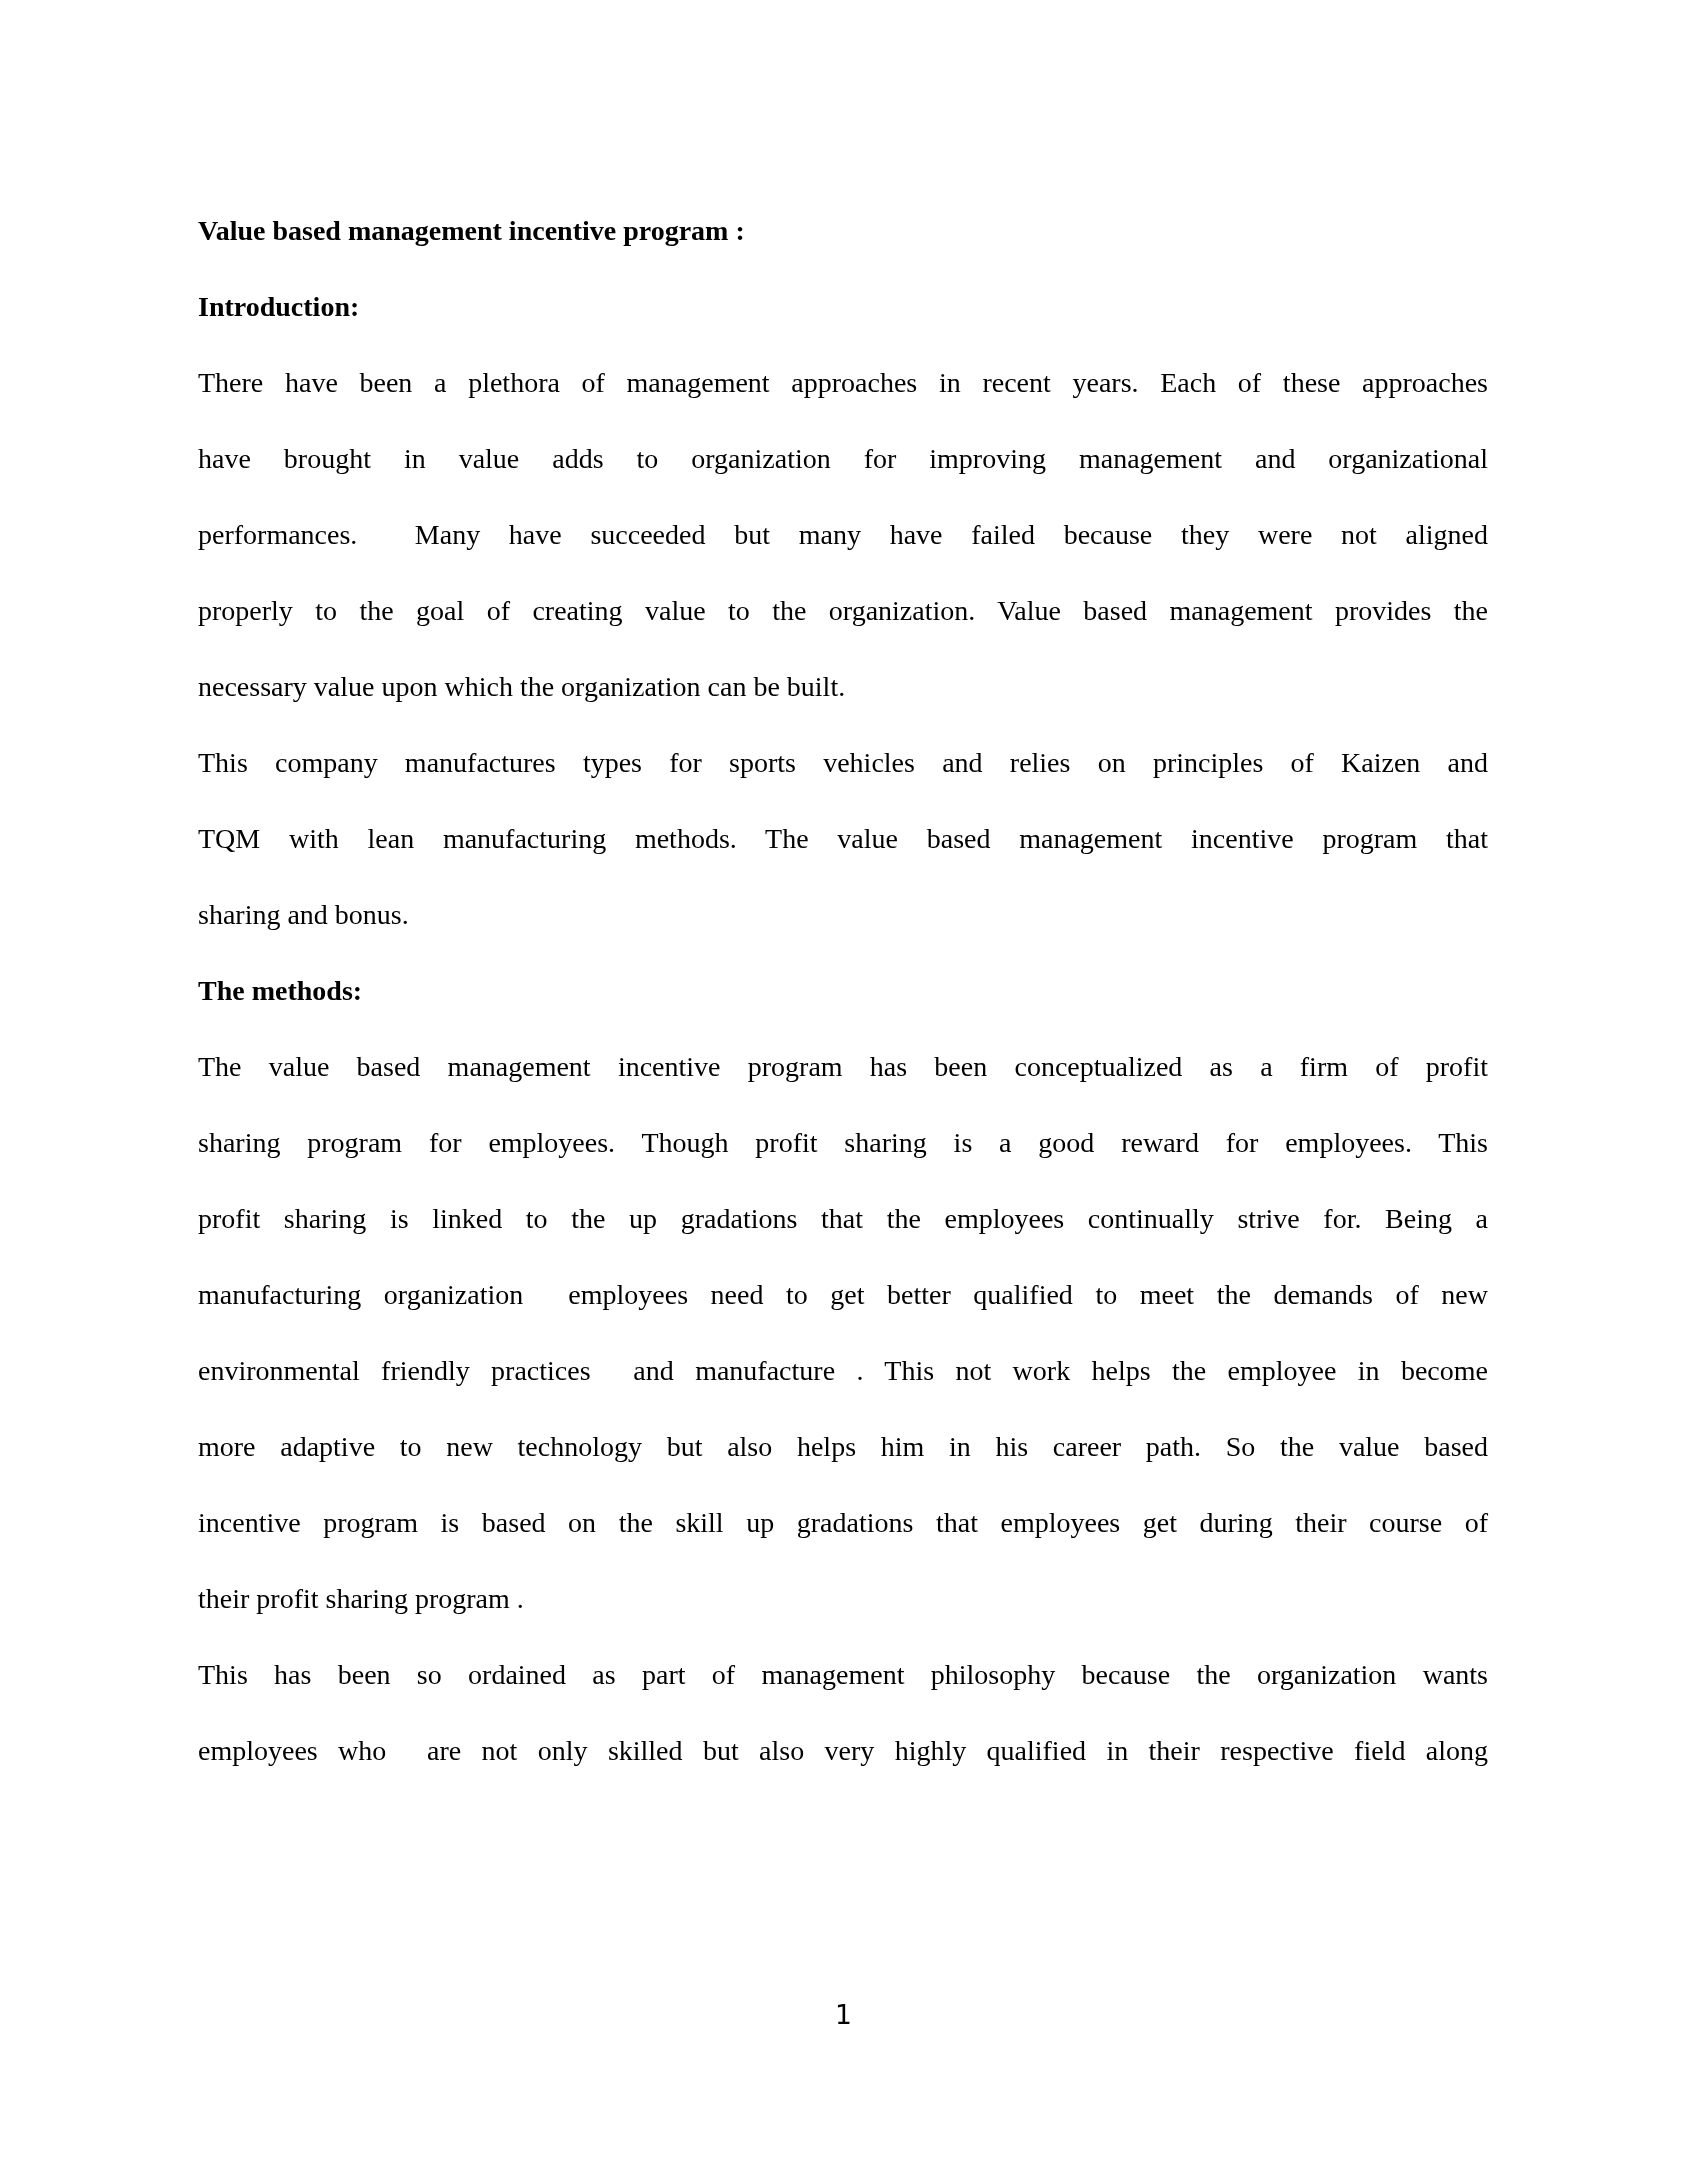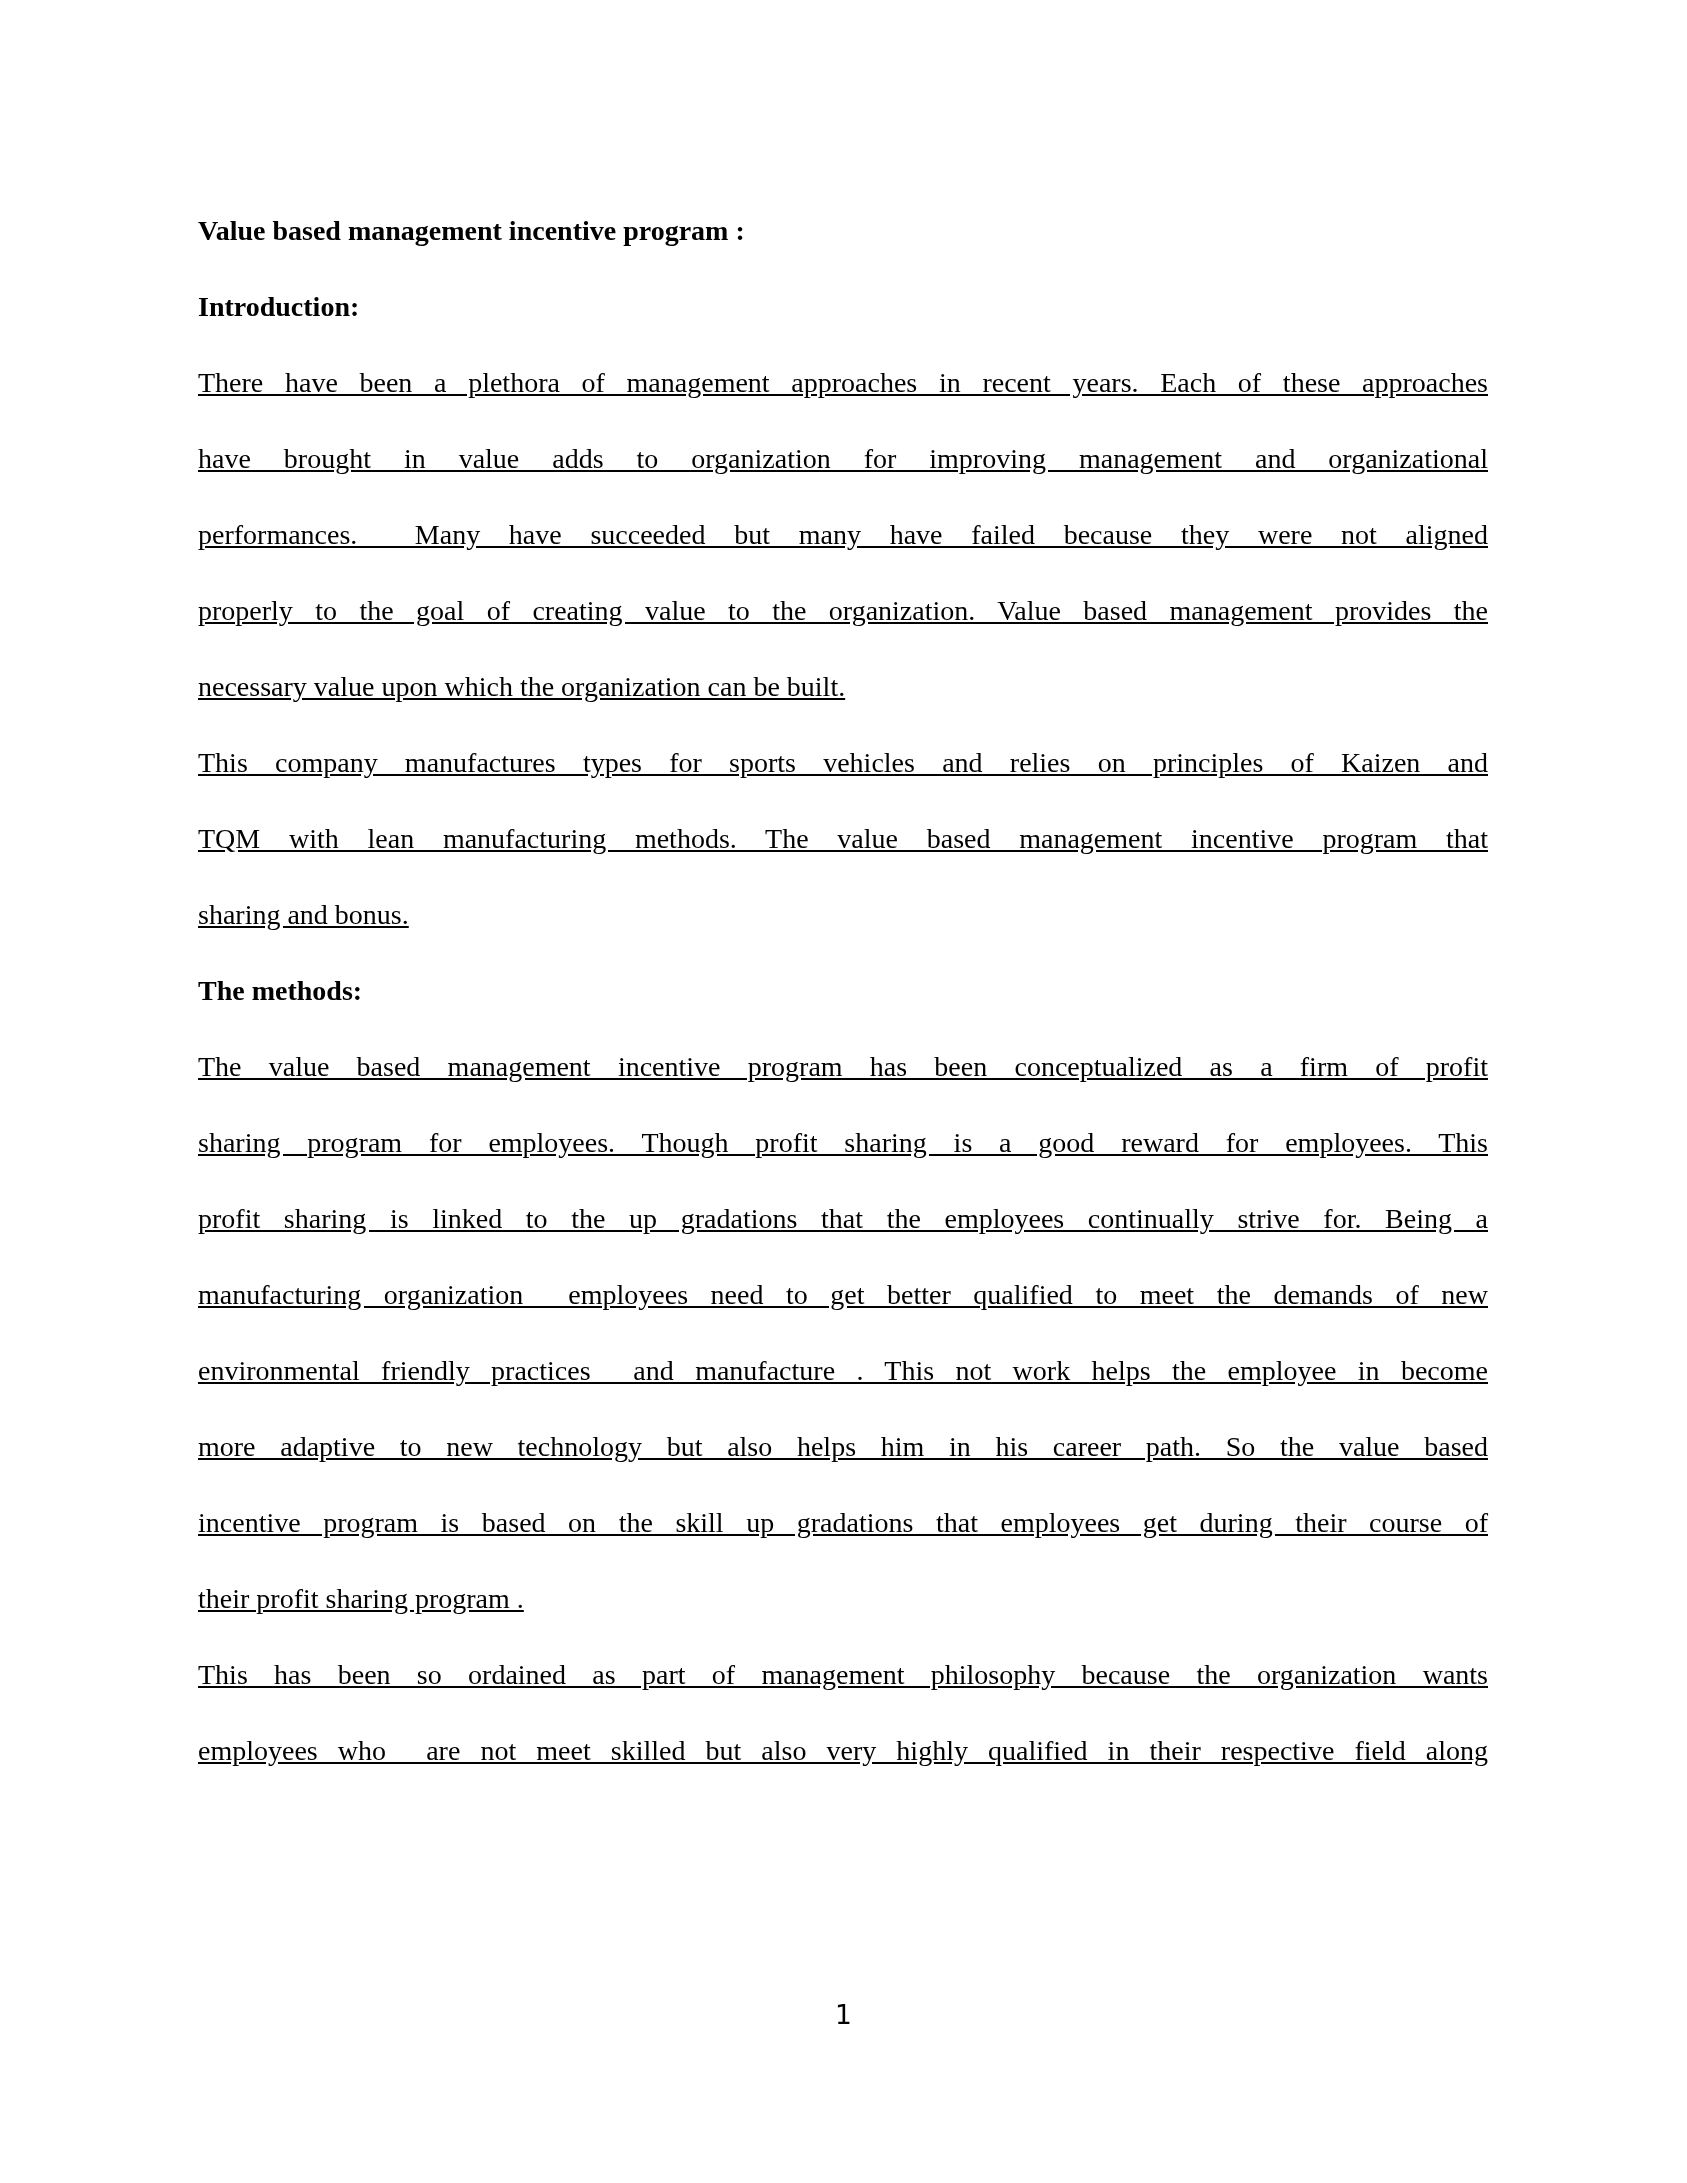--- a/index.html
+++ b/index.html
@@ -18,21 +18,20 @@
     line-height: 76px;
     margin: 0;
     height: 76px;
   }
   .para {
     margin: 0;
     line-height: 76px;
     text-align: justify;
     text-align-last: left;
     white-space: normal;
-    text-decoration: underline;
   }
   .line {
     display: block;
     height: 76px;
     line-height: 76px;
     text-align: justify;
     text-align-last: justify;
     white-space: pre-wrap;
   }
   .line.last { text-align-last: left; }
@@ -77,18 +76,18 @@
     <span class="line">profit sharing is linked to the up gradations that the employees continually strive for. Being a</span>
     <span class="line">manufacturing organization  employees need to get better qualified to meet the demands of new</span>
     <span class="line">environmental friendly practices  and manufacture . This not work helps the employee in become</span>
     <span class="line">more adaptive to new technology but also helps him in his career path. So the value based</span>
     <span class="line">incentive program is based on the skill up gradations that employees get during their course of</span>
     <span class="line last">their profit sharing program .</span>
   </div>
 
   <div class="para">
     <span class="line">This has been so ordained as part of management philosophy because the organization wants</span>
-    <span class="line">employees who  are not meet skilled but also very highly qualified in their respective field along</span>
+    <span class="line">employees who  are not only skilled but also very highly qualified in their respective field along</span>
   </div>
 </div>
 
 <div class="page-number">1</div>
 
 
 </body></html>

